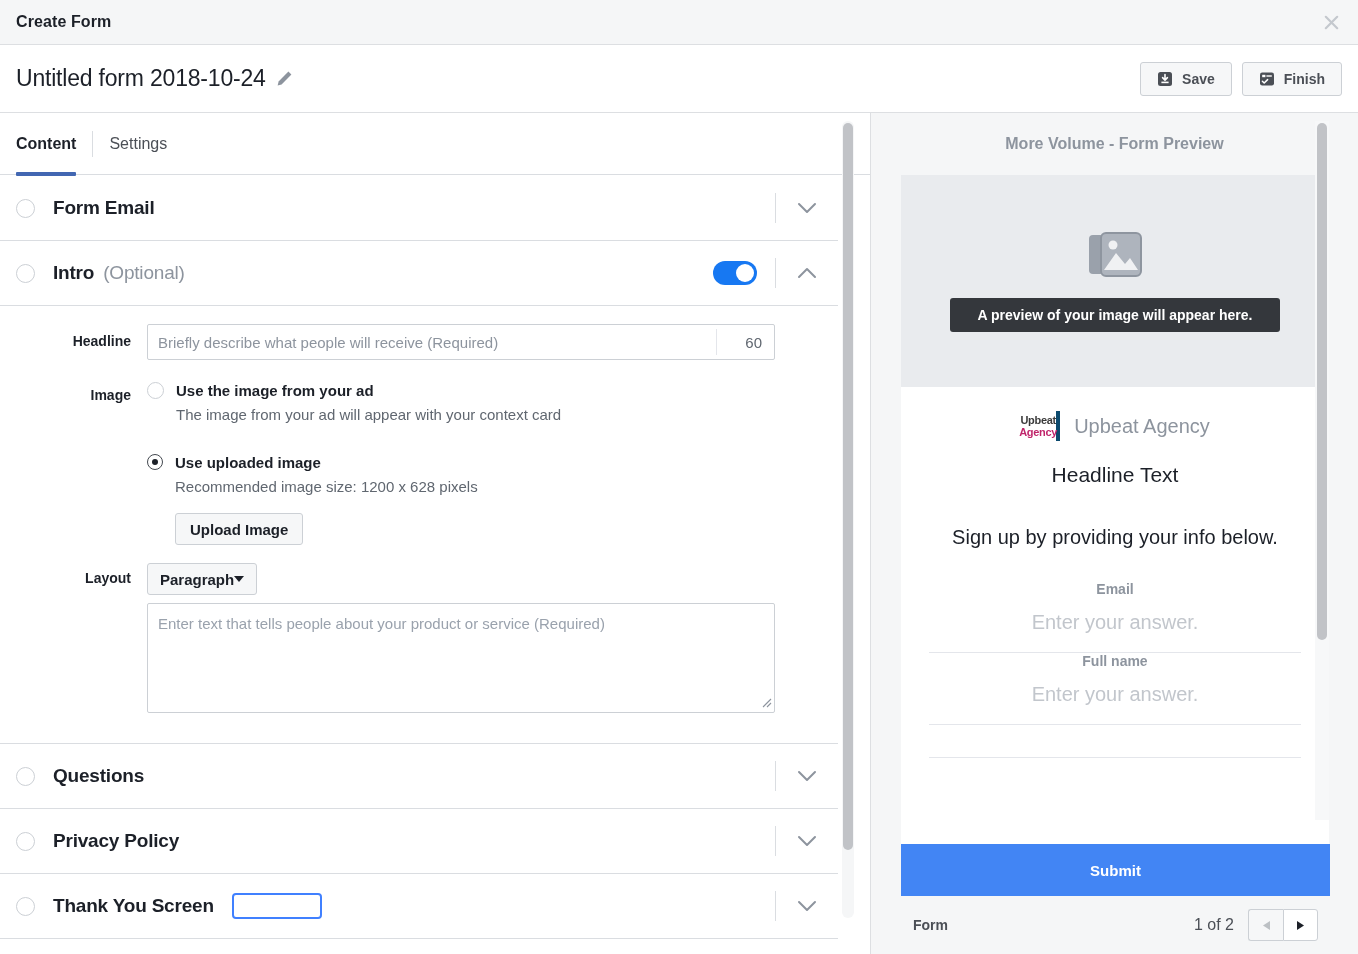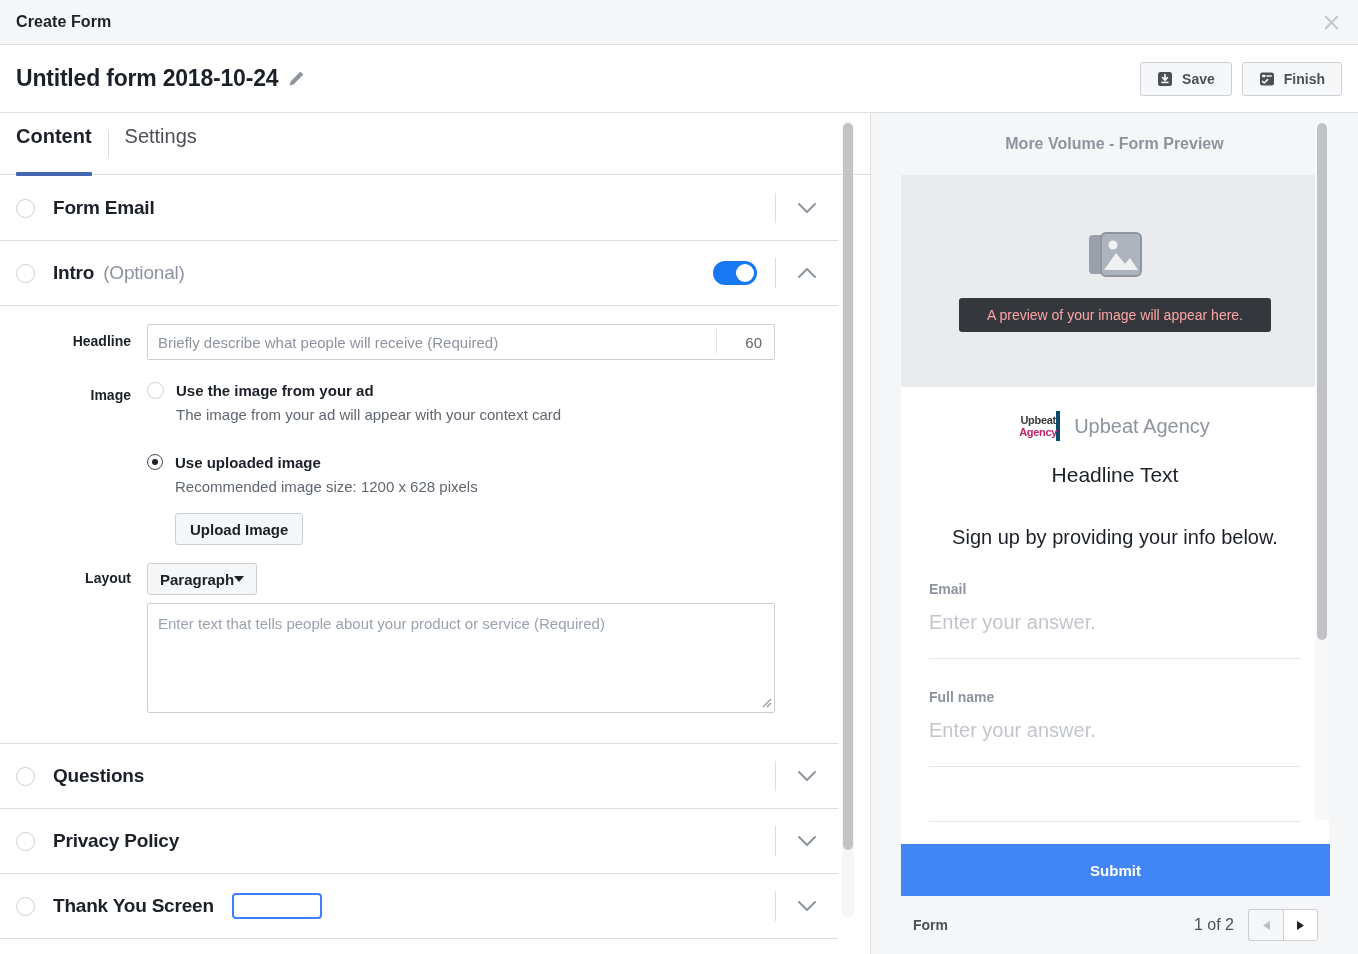--- a/index.html
+++ b/index.html
@@ -23,40 +23,40 @@
     width: 26px; height: 26px; display:flex; align-items:center; justify-content:center;
     cursor: pointer;
   }
   .close-btn svg { display:block; }
 
   
   .title-row {
     height: 68px; background:#fff; border-bottom: 1px solid #dddfe2;
     display:flex; align-items:center; padding: 0 16px; position: relative;
   }
-  .form-name { font-size: 23px; color:#1c2028; font-weight: bold; letter-spacing: -.2px;}
+  .form-name { font-size: 23px; color:#1c2028; font-weight: normal; letter-spacing: -.2px;}
   .pencil { margin-left: 10px; display:inline-flex; align-items:center; cursor:pointer;}
   .actions { position:absolute; right: 16px; top:50%; transform: translateY(-50%); display:flex; gap: 10px;}
   .btn {
     display:flex; align-items:center; gap: 9px;
     height: 34px; padding: 0 16px;
     background: #f6f7f8; border: 1px solid #ccd0d5; border-radius: 3px;
     font-size: 14px; font-weight: bold; color: #4b4f56; cursor: pointer;
   }
   .btn svg { display:block; }
 
   
   .split { display:flex; height: calc(954px - 45px - 68px); }
   .left-pane { width: 871px; position: relative; background:#fff; border-right:1px solid #dddfe2; }
   .right-pane { width: 487px; background:#f5f6f7; position: relative; }
 
   
   .tabs { height: 62px; display:flex; align-items:center; padding: 0 16px; gap: 0; border-bottom: 1px solid #dadde1; position:relative; background:#fff;}
   .tab {
-    font-size: 20px; color:#4b4f56; padding: 12px 16px; height: 62px; display:flex; 
+    font-size: 16px; color:#4b4f56; padding: 4px 16px; height: 62px; display:flex; align-items:center;
     cursor: pointer; position: relative;
   }
   .tab:first-child { padding-left: 0; }
   .tab.active { color:#1c2028; font-weight: bold; }
   .tab.active::after {
     content:""; position:absolute; left:0; right: 16px; bottom:-1px; height: 4px; background:#4267b2; border-radius:1px;
   }
   .tab-div { width:1px; height: 26px; background:#dadde1; }
 
   
@@ -137,34 +137,34 @@
   .phone {
     position:absolute; left: 30px; top: 62px; width: 428px; bottom: 0; background:#fff;
     display:flex; flex-direction: column;
   }
   .img-placeholder {
     height: 212px; background:#e9ebee; display:flex; flex-direction:column; align-items:center; justify-content:center;
     position: relative;
   }
   .img-icon { margin-bottom: 14px; }
   .tooltip {
-    background:#34373c; color:#fca5a5; font-size: 14px; border-radius: 3px; padding: 9px 28px; white-space:nowrap;
+    background:#34373c; color:#ffffff; font-size: 14px; border-radius: 3px; padding: 9px 28px; white-space:nowrap;font-weight:bold;
   }
   .prev-body { flex: 1; overflow:hidden; padding: 24px 28px 0 28px; position:relative; background:#fff;}
   .brand { display:flex; align-items:center; justify-content:center; gap: 0; margin-bottom: 22px;}
   .logo-box {
     width: 40px; height: 30px; display:flex; flex-direction:column; align-items:center; justify-content:center;
     border-right: 4px solid #0c4a6e; line-height: 1;
   }
   .logo-l1 { font-size: 11px; color:#3b3b3b; font-weight:bold; letter-spacing:-.3px;}
   .logo-l2 { font-size: 11px; color:#c0256b; font-weight:bold; letter-spacing:-.3px; margin-top:1px;}
   .brand-name { font-size: 20px; color:#8d949e; margin-left: 14px; }
   .prev-headline { text-align:center; font-size: 21px; color:#1c2028; margin-bottom: 36px; }
   .prev-desc { text-align:center; font-size: 20px; color:#1c2028; line-height: 28px; margin-bottom: 30px;}
-  .q-block { border-bottom: 1px solid #e4e6eb; padding-bottom: 24px; margin-bottom: 30px;}
+  .q-block { border-bottom: 1px solid #e4e6eb; padding-bottom: 18px;  text-align: center;}
   .q-label { font-size: 14px; color:#8d949e; font-weight:bold; margin-bottom: 14px;}
   .q-input { font-size: 20px; color:#c2c6cc; }
   .submit-btn {
     position:absolute; left: 30px; right: 28px; bottom: 58px; height: 52px; background:#4285f4; color:#fff;
     font-size: 15px; font-weight:bold; display:flex; align-items:center; justify-content:center; cursor:pointer;
   }
   .prev-footer {
     position:absolute; left: 30px; right: 28px; bottom: 0; height: 58px; background:#f5f6f7;
     display:flex; align-items:center; padding: 0 12px;
   }

